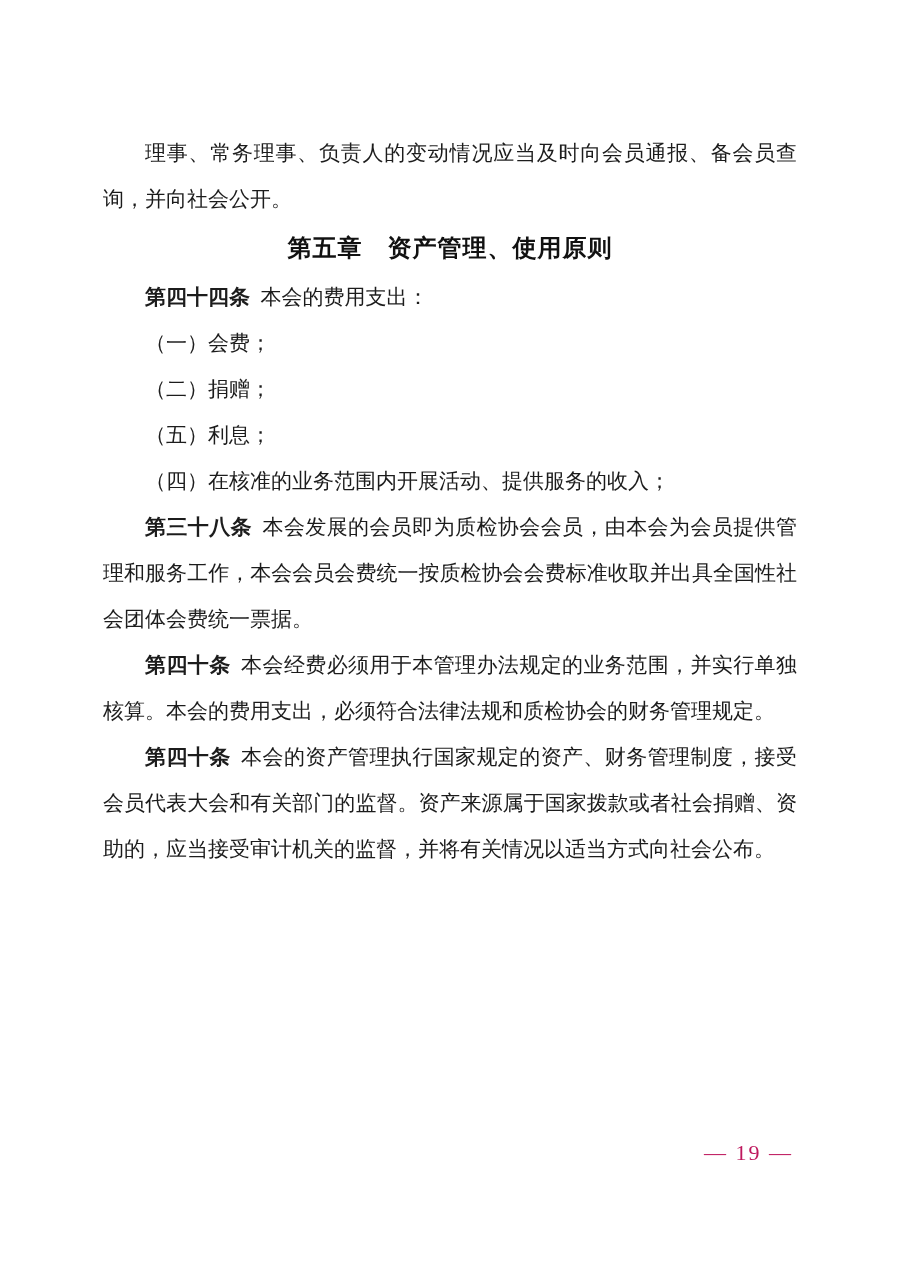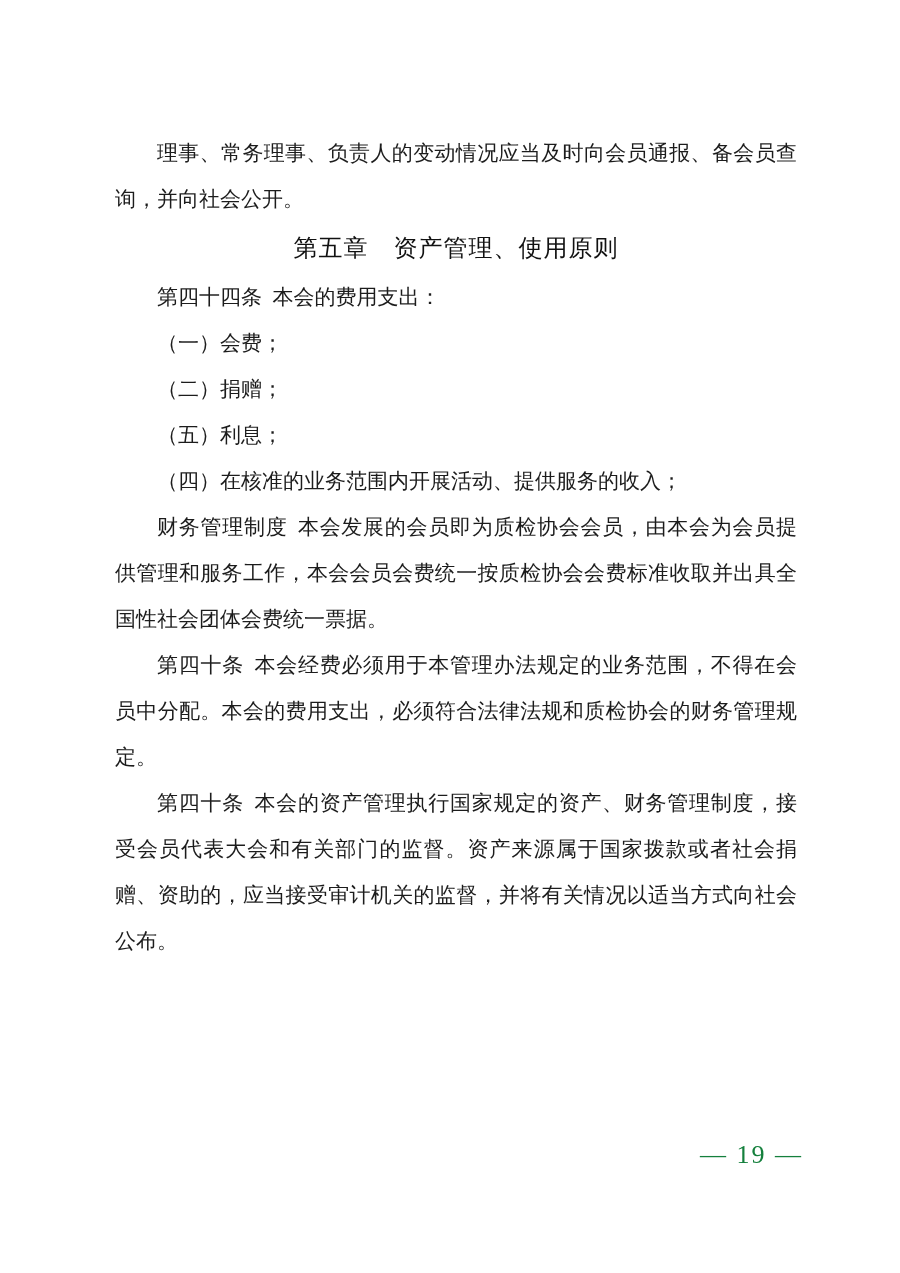--- a/index.html
+++ b/index.html
@@ -18,66 +18,65 @@
     left: 103px;
     top: 130px;
     width: 694px;
   }
   .body-p {
     font-size: 21px;
     line-height: 46px;
     text-align: justify;
     text-indent: 2em;
     word-break: break-all;
-    margin-left: 12px;
   }
   .chapter {
     font-family: "Liberation Sans", "DejaVu Sans", sans-serif;
-    font-weight: 400;
+    font-weight: 700;
     font-size: 24px;
     line-height: 52px;
     text-align: center;
     text-indent: 0;
     letter-spacing: 1px;
     color: #111111;
   }
   .article-label {
-    font-weight: 400;
+    font-weight: 700;
     margin-right: 0.5em;
   }
   .footer-page-num {
     position: absolute;
-    right: 97px;
+    right: 107px;
     top: 1140px;
-    font-size: 26px;
+    font-size: 22px;
     letter-spacing: 2px;
-    color: #15803d;
+    color: #be185d;
   }
 </style>
 </head>
 <body>
 
 <div class="page">
   <div class="content">
 
     <p class="body-p">理事、常务理事、负责人的变动情况应当及时向会员通报、备会员查询，并向社会公开。</p>
 
     <h2 class="body-p chapter">第五章　资产管理、使用原则</h2>
 
     <p class="body-p"><span class="article-label">第四十四条</span><span>本会的费用支出：</span></p>
 
     <p class="body-p">（一）会费；</p>
     <p class="body-p">（二）捐赠；</p>
     <p class="body-p">（五）利息；</p>
     <p class="body-p">（四）在核准的业务范围内开展活动、提供服务的收入；</p>
 
 
-    <p class="body-p"><span class="article-label">财务管理制度</span><span>本会发展的会员即为质检协会会员，由本会为会员提供管理和服务工作，本会会员会费统一按质检协会会费标准收取并出具全国性社会团体会费统一票据。</span></p>
+    <p class="body-p"><span class="article-label">第三十八条</span><span>本会发展的会员即为质检协会会员，由本会为会员提供管理和服务工作，本会会员会费统一按质检协会会费标准收取并出具全国性社会团体会费统一票据。</span></p>
 
 
-    <p class="body-p"><span class="article-label">第四十条</span><span>本会经费必须用于本管理办法规定的业务范围，不得在会员中分配。本会的费用支出，必须符合法律法规和质检协会的财务管理规定。</span></p>
+    <p class="body-p"><span class="article-label">第四十条</span><span>本会经费必须用于本管理办法规定的业务范围，并实行单独核算。本会的费用支出，必须符合法律法规和质检协会的财务管理规定。</span></p>
 
     <p class="body-p"><span class="article-label">第四十条</span><span>本会的资产管理执行国家规定的资产、财务管理制度，接受会员代表大会和有关部门的监督。资产来源属于国家拨款或者社会捐赠、资助的，应当接受审计机关的监督，并将有关情况以适当方式向社会公布。</span></p>
 
   </div>
 
   <div class="footer-page-num">— 19 —</div>
 </div>
 
 </body></html>

